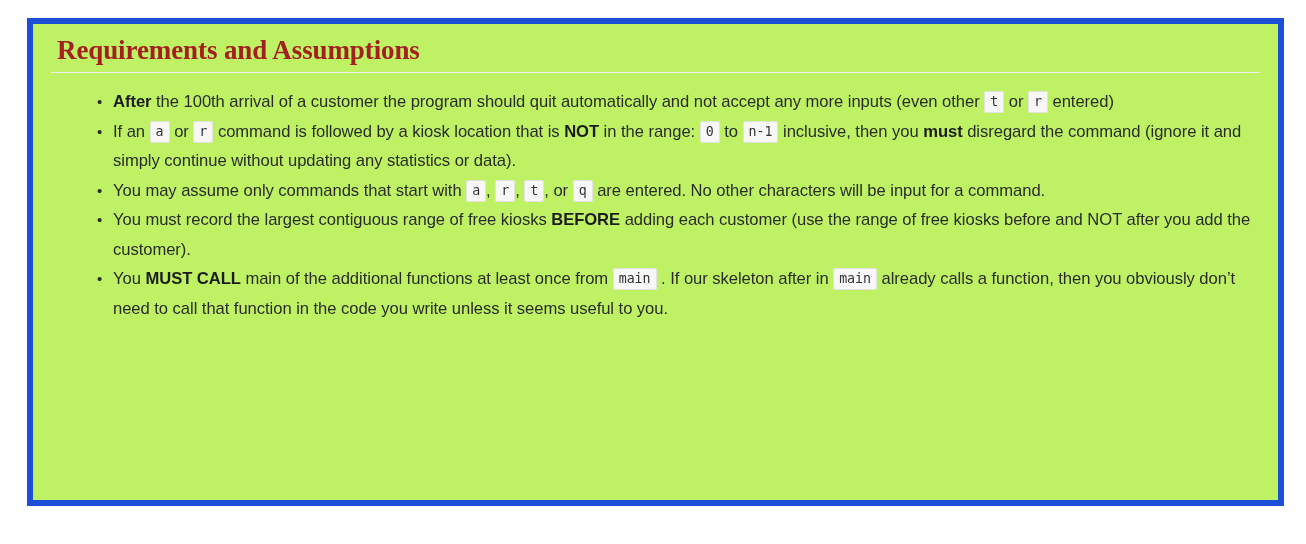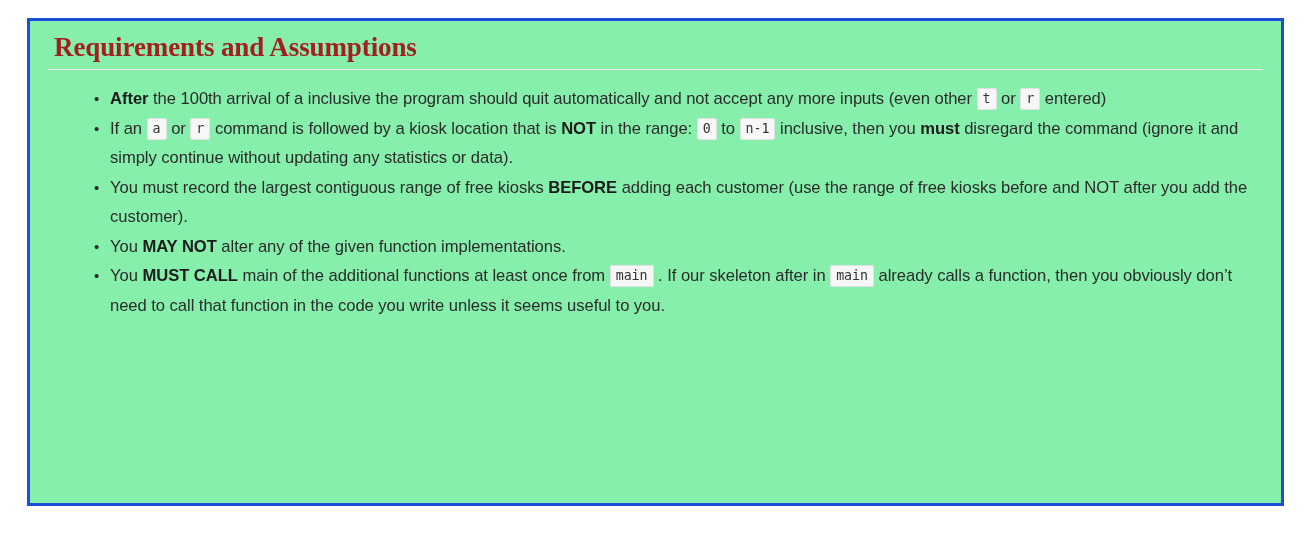--- a/index.html
+++ b/index.html
@@ -14,22 +14,22 @@
     font-family: "Liberation Sans", sans-serif;
     -webkit-font-smoothing: antialiased;
   }
 
   .card {
     position: absolute;
     left: 27px;
     top: 18px;
     width: 1257px;
     height: 488px;
-    border: 3px solid #1d4ed8;
-    background: #86efac;
+    border: 6px solid #1d4ed8;
+    background: #bef264;
     box-sizing: border-box;
   }
 
   .card-inner {
     padding: 12px 18px 10px 18px;
   }
 
   .section-title {
     font-family: "Liberation Serif", serif;
     font-weight: bold;
@@ -85,20 +85,20 @@
     vertical-align: 1px;
   }
 </style>
 </head>
 <body>
 
 <div class="card">
   <div class="card-inner">
     <h2 class="section-title">Requirements and Assumptions</h2>
     <ul class="req-list">
-        <li><b>After</b><span> the 100th arrival of a inclusive the program should quit automatically and not accept any more inputs (even other </span><code>t</code><span> or </span><code>r</code><span> entered)</span></li>
+        <li><b>After</b><span> the 100th arrival of a customer the program should quit automatically and not accept any more inputs (even other </span><code>t</code><span> or </span><code>r</code><span> entered)</span></li>
         <li><span>If an </span><code>a</code><span> or </span><code>r</code><span> command is followed by a kiosk location that is </span><b>NOT</b><span> in the range: </span><code>0</code><span> to </span><code>n-1</code><span> inclusive, then you </span><b>must</b><span> disregard the command (ignore it and simply continue without updating any statistics or data).</span></li>
+        <li><span>You may assume only commands that start with </span><code>a</code><span>, </span><code>r</code><span>, </span><code>t</code><span>, or </span><code>q</code><span> are entered. No other characters will be input for a command.</span></li>
         <li><span>You must record the largest contiguous range of free kiosks </span><b>BEFORE</b><span> adding each customer (use the range of free kiosks before and NOT after you add the customer).</span></li>
-        <li><span>You </span><b>MAY NOT</b><span> alter any of the given function implementations.</span></li>
         <li><span>You </span><b>MUST CALL</b><span> main of the additional functions at least once from </span><code>main</code><span> . If our skeleton after in </span><code>main</code><span> already calls a function, then you obviously don’t need to call that function in the code you write unless it seems useful to you.</span></li>
       </ul>
   </div>
 </div>
 
 </body></html>

